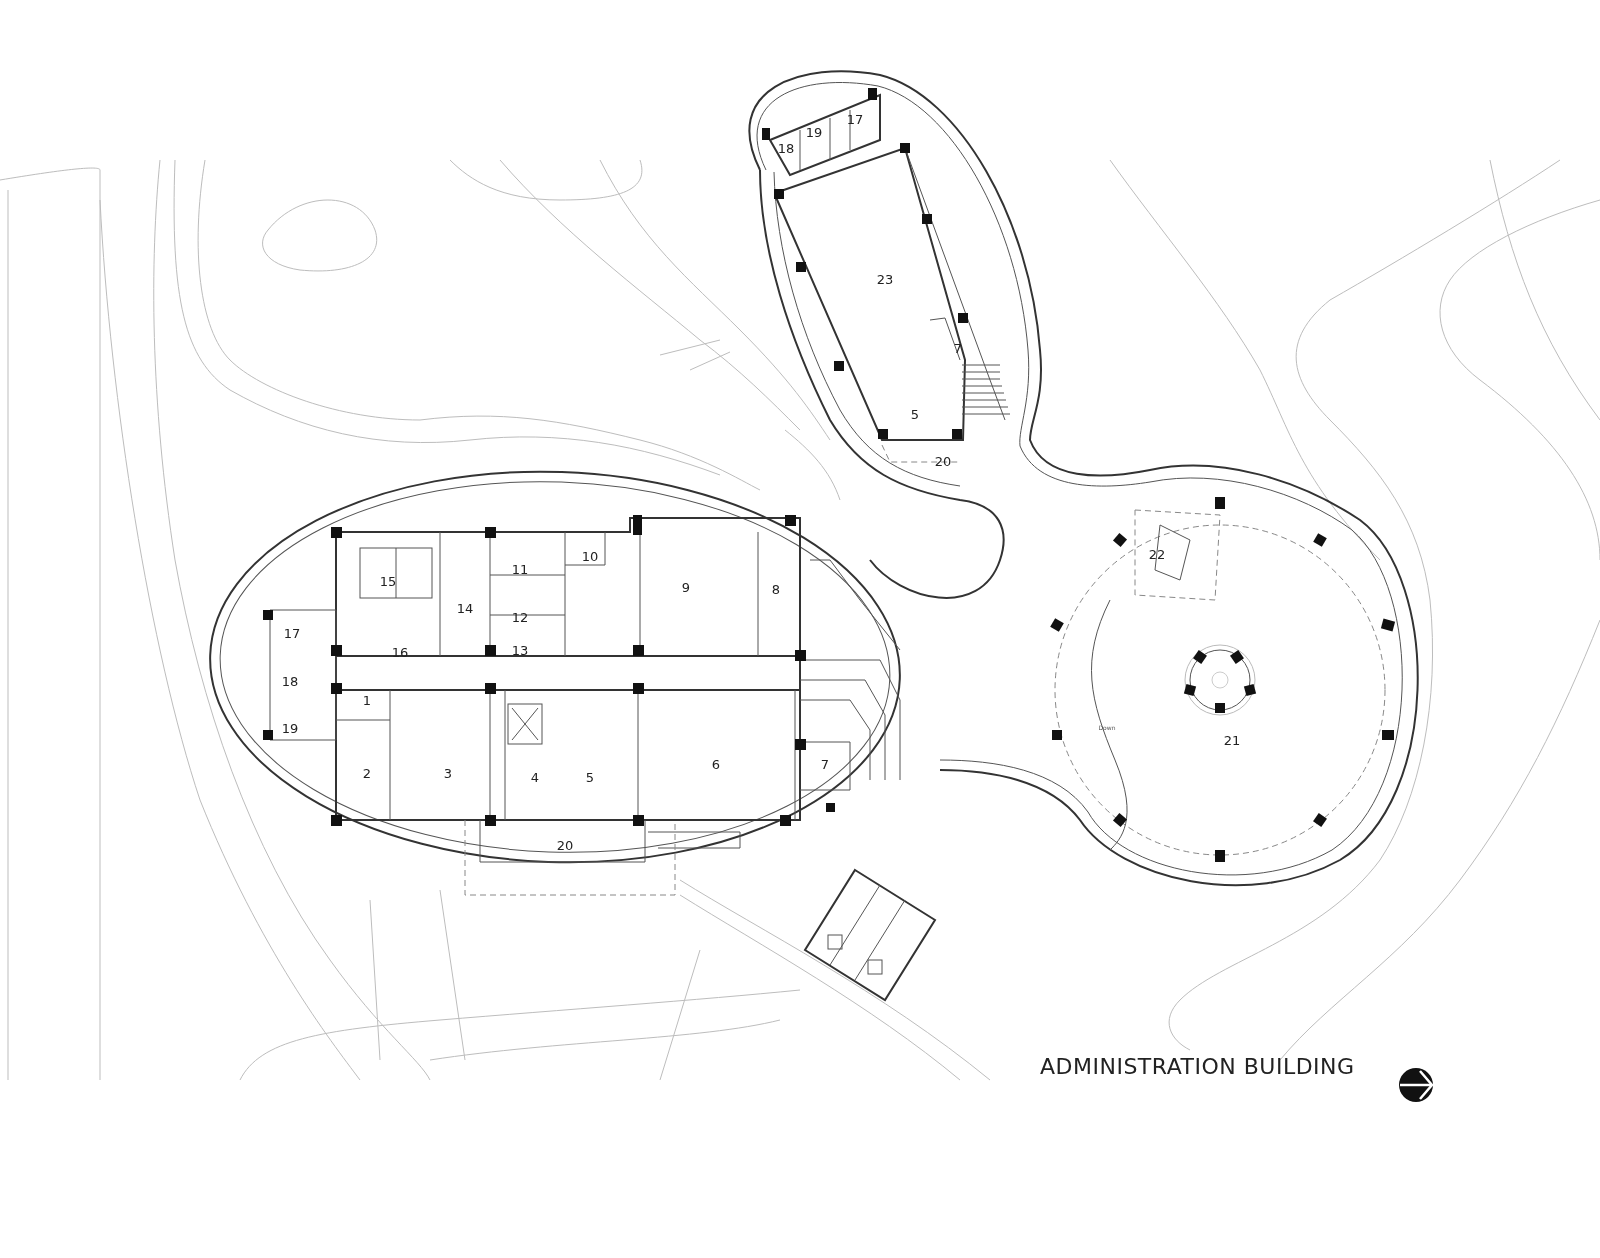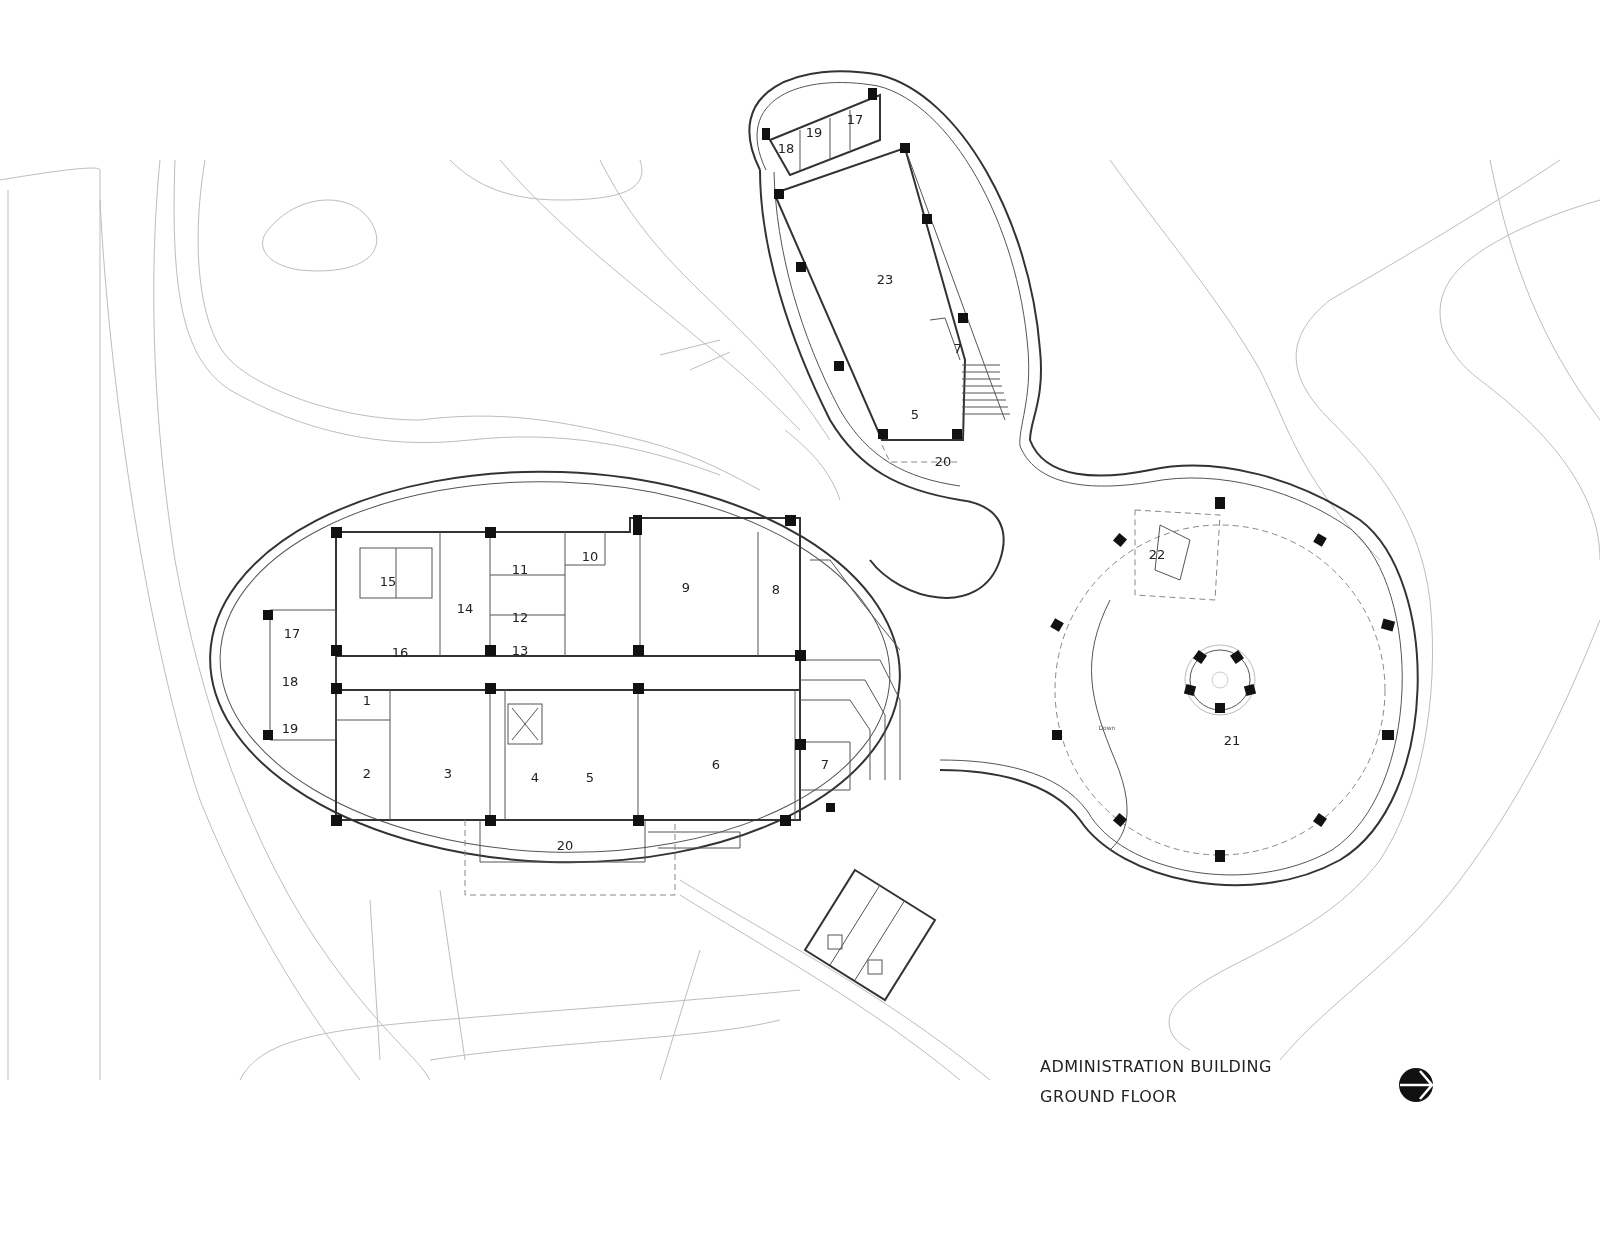--- a/index.html
+++ b/index.html
@@ -6,21 +6,21 @@
   body { width:1600px; height:1258px; position:relative; overflow:hidden; font-family:"DejaVu Sans", sans-serif; }
   #plan { position:absolute; left:0; top:0; width:1600px; height:1258px; }
   .lbl { font-family:"DejaVu Sans", sans-serif; font-size:13px; fill:#222; text-anchor:middle; dominant-baseline:middle; }
   .small { font-size:6px; fill:#555; }
   .contour { fill:none; stroke:#bdbdbd; stroke-width:1; }
   .wall { fill:none; stroke:#333; stroke-width:2; }
   .thin { fill:none; stroke:#555; stroke-width:1; }
   .dash { fill:none; stroke:#888; stroke-width:1; stroke-dasharray:6 4; }
   .col { fill:#111; }
   .title-block { position:absolute; left:1040px; top:1052px; }
-  .title-line { font-family:"DejaVu Sans", sans-serif; font-size:16px; color:#222; letter-spacing:0.5px; line-height:30px; white-space:nowrap; }
+  .title-line { font-family:"DejaVu Sans", sans-serif; font-size:22px; color:#222; letter-spacing:0.5px; line-height:30px; white-space:nowrap; }
   .north { position:absolute; left:1398px; top:1067px; width:36px; height:36px; }
 </style>
 </head>
 <body>
 
 <svg id="plan" viewBox="0 0 1600 1258" xmlns="http://www.w3.org/2000/svg">
 
   <g>
     <path class="contour" d="M0 180 C60 170 100 165 100 170 L100 1080"></path>
     <path class="contour" d="M8 190 L8 1080"></path>
@@ -191,20 +191,19 @@
   </g>
   <g>
     <text class="lbl" x="1232" y="741">21</text>
     <text class="lbl" x="1157" y="555">22</text>
     <text class="lbl small" x="1107" y="728">Down</text>
   </g>
 </svg>
 
 <div class="title-block">
   <div class="title-line">ADMINISTRATION BUILDING</div>
-  <div class="title-line">GROUND FLOOR</div>
 </div>
 
 <svg class="north" viewBox="0 0 36 36" xmlns="http://www.w3.org/2000/svg">
   <circle cx="18" cy="18" r="17" fill="#111"></circle>
   <path d="M2 18 L34 18" stroke="#fff" stroke-width="2.5"></path>
   <path d="M22 4 L34 18 L22 32" fill="none" stroke="#fff" stroke-width="2.5"></path>
 </svg>
 
 </body></html>

